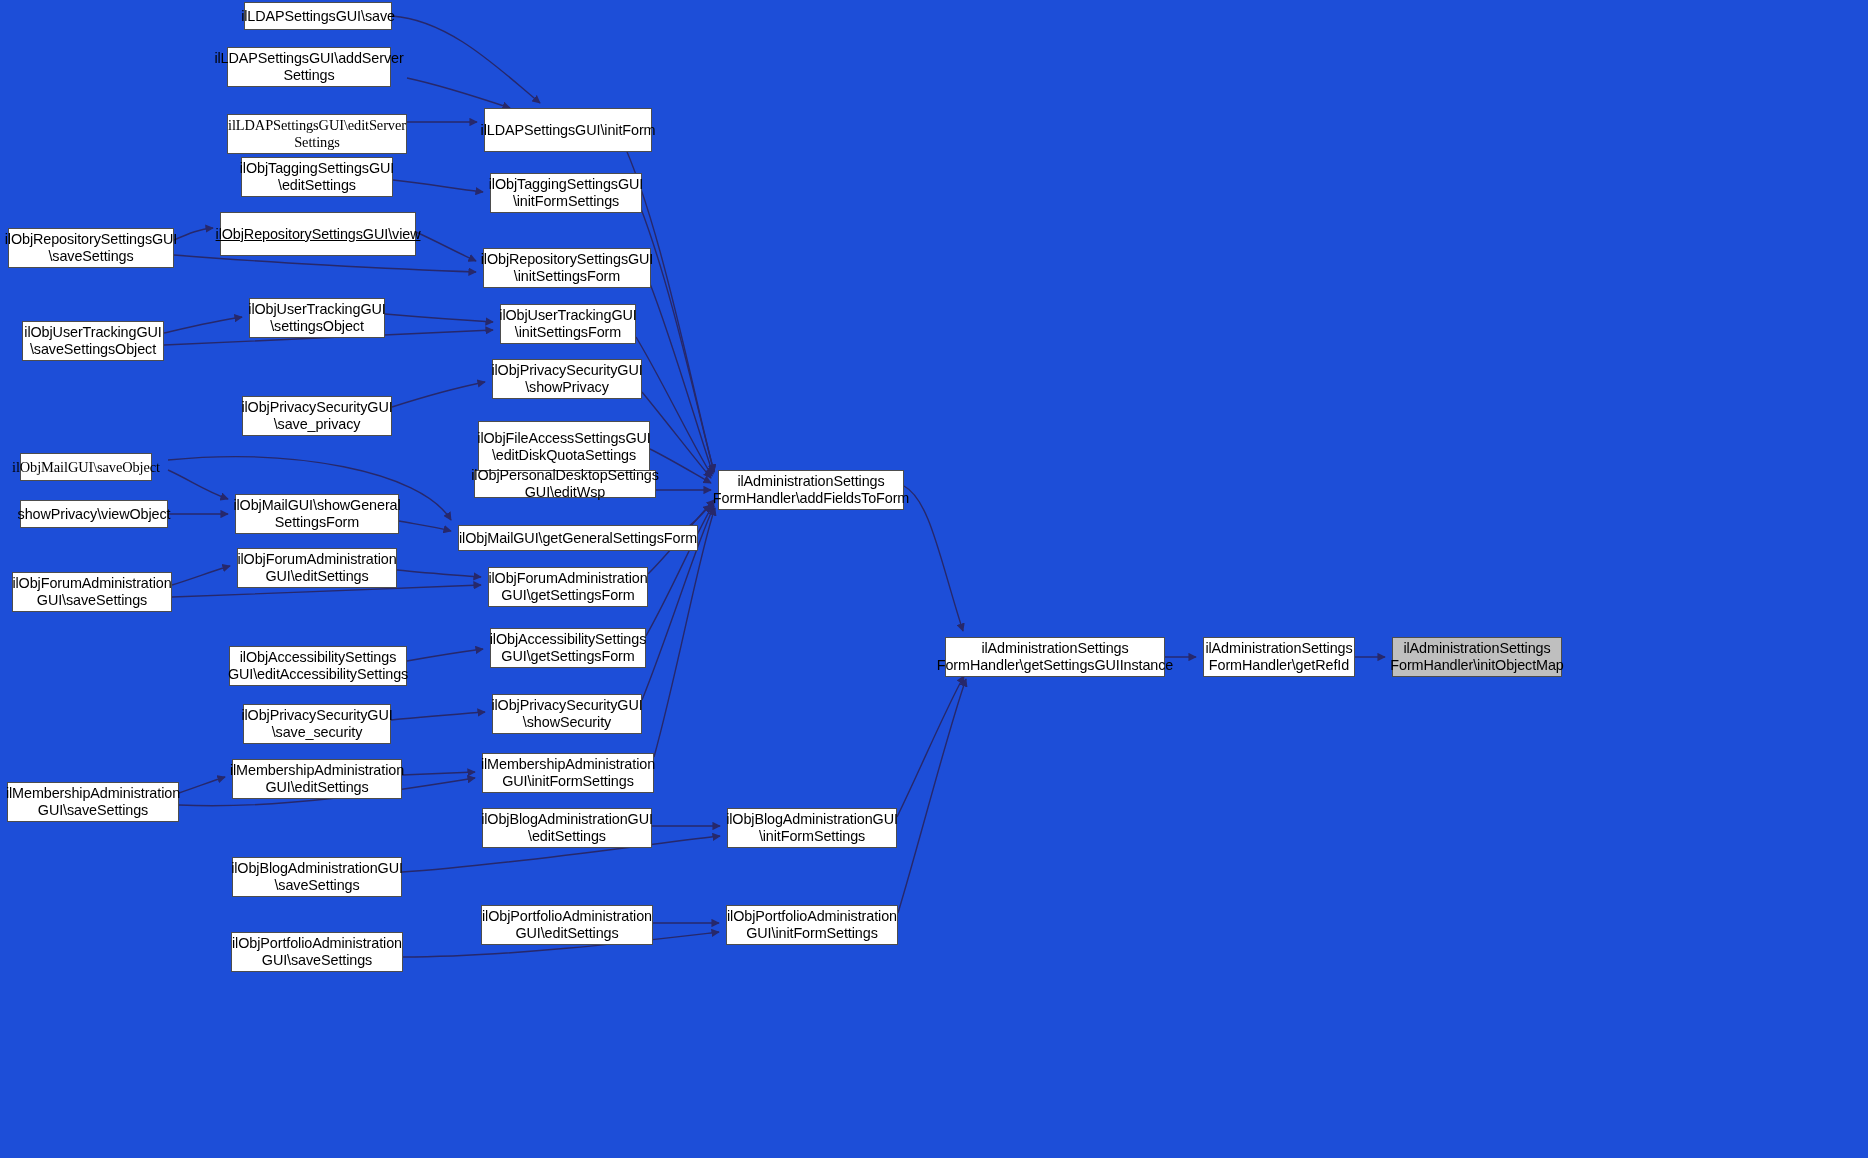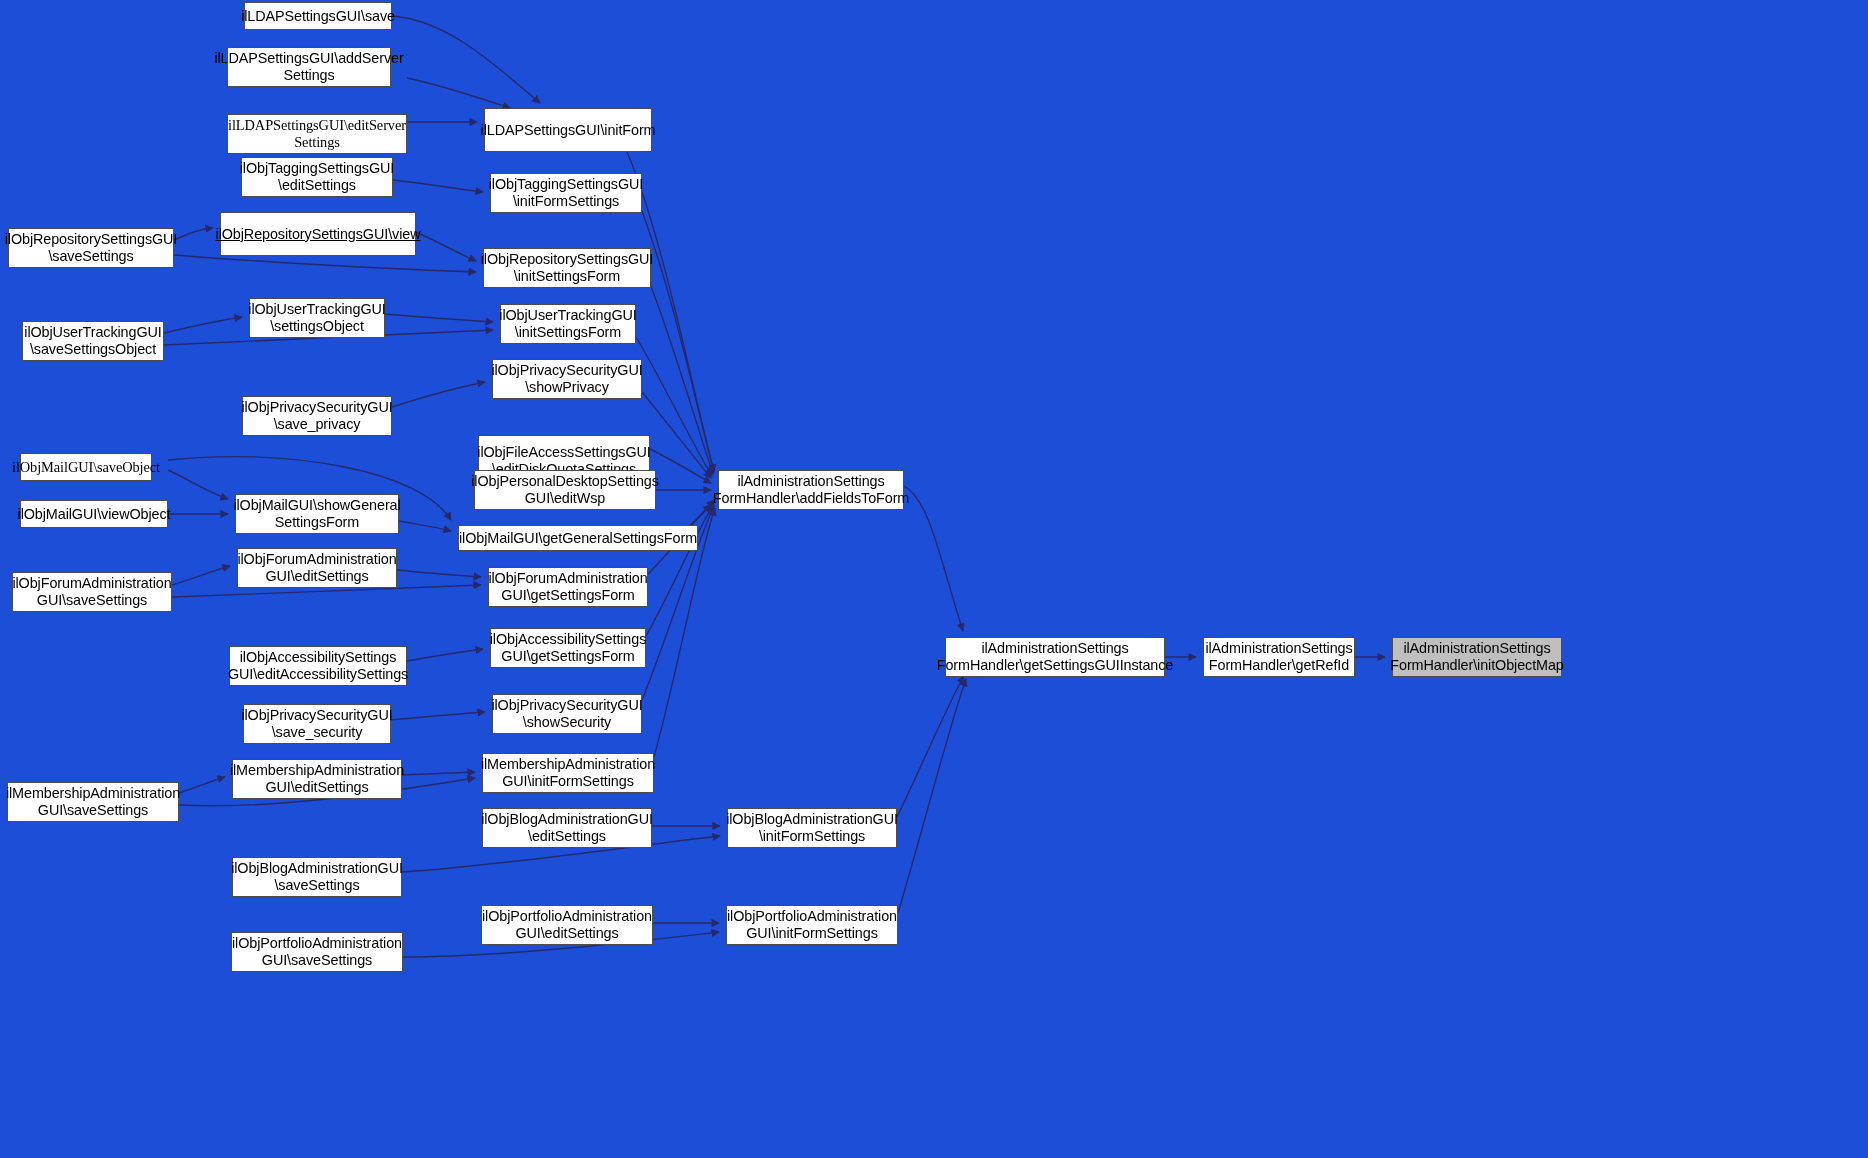--- a/index.html
+++ b/index.html
@@ -120,28 +120,28 @@
       <div class="node" style="left: 249px; top: 298px; width: 136px; height: 40px;">ilObjUserTrackingGUI
 \settingsObject</div>
       <div class="node" style="left: 500px; top: 304px; width: 136px; height: 40px;">ilObjUserTrackingGUI
 \initSettingsForm</div>
       <div class="node" style="left: 22px; top: 321px; width: 142px; height: 40px;">ilObjUserTrackingGUI
 \saveSettingsObject</div>
       <div class="node" style="left: 492px; top: 359px; width: 150px; height: 40px;">ilObjPrivacySecurityGUI
 \showPrivacy</div>
       <div class="node" style="left: 242px; top: 396px; width: 150px; height: 40px;">ilObjPrivacySecurityGUI
 \save_privacy</div>
-      <div class="node" style="left: 478px; top: 435px; width: 172px; height: 52px;">ilObjFileAccessSettingsGUI
+      <div class="node" style="left: 478px; top: 421px; width: 172px; height: 52px;">ilObjFileAccessSettingsGUI
 \editDiskQuotaSettings</div>
       <div class="node" style="left: 20px; top: 453px; width: 132px; height: 28px; font-family: Liberation Serif, serif;">ilObjMailGUI\saveObject</div>
-      <div class="node" style="left: 474px; top: 470px; width: 182px; height: 40px;">ilObjPersonalDesktopSettings
+      <div class="node" style="left: 474px; top: 470px; width: 182px; height: 28px;">ilObjPersonalDesktopSettings
 GUI\editWsp</div>
       <div class="node" style="left: 718px; top: 470px; width: 186px; height: 40px;">ilAdministrationSettings
 FormHandler\addFieldsToForm</div>
-      <div class="node" style="left: 20px; top: 500px; width: 148px; height: 28px;">ilObjMailGUI\viewObject</div>
+      <div class="node" style="left: 20px; top: 500px; width: 148px; height: 28px;">showPrivacy\viewObject</div>
       <div class="node" style="left: 235px; top: 494px; width: 164px; height: 40px;">ilObjMailGUI\showGeneral
 SettingsForm</div>
       <div class="node" style="left: 458px; top: 525px; width: 240px; height: 26px;">ilObjMailGUI\getGeneralSettingsForm</div>
       <div class="node" style="left: 237px; top: 548px; width: 160px; height: 40px;">ilObjForumAdministration
 GUI\editSettings</div>
       <div class="node" style="left: 488px; top: 567px; width: 160px; height: 40px;">ilObjForumAdministration
 GUI\getSettingsForm</div>
       <div class="node" style="left: 12px; top: 572px; width: 160px; height: 40px;">ilObjForumAdministration
 GUI\saveSettings</div>
       <div class="node" style="left: 490px; top: 628px; width: 156px; height: 40px;">ilObjAccessibilitySettings

